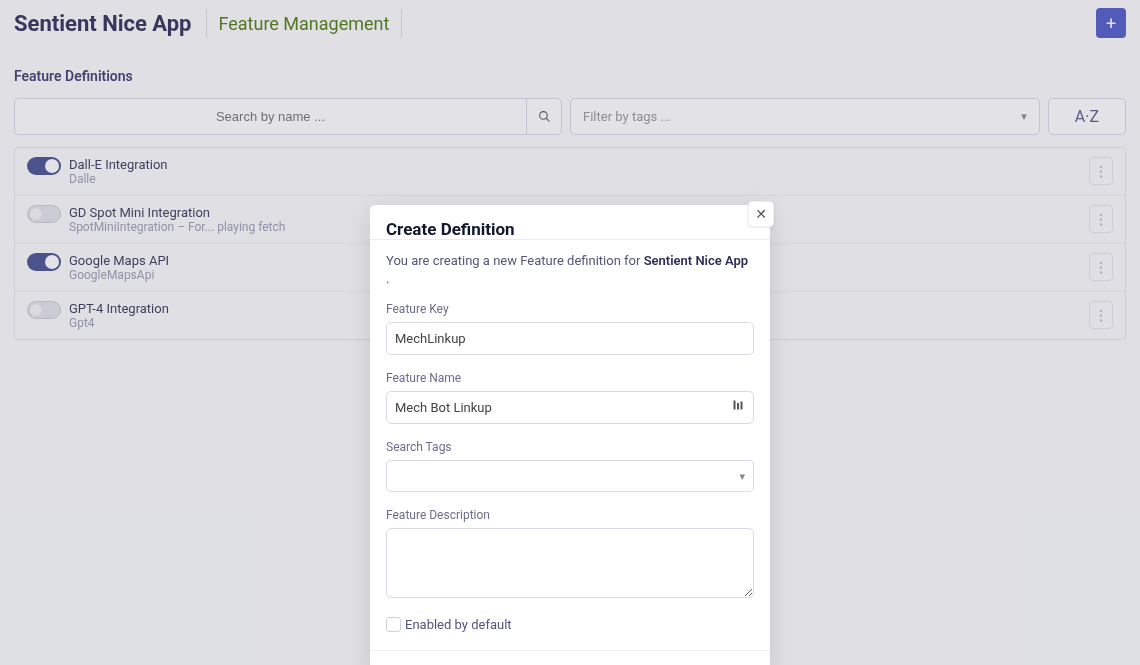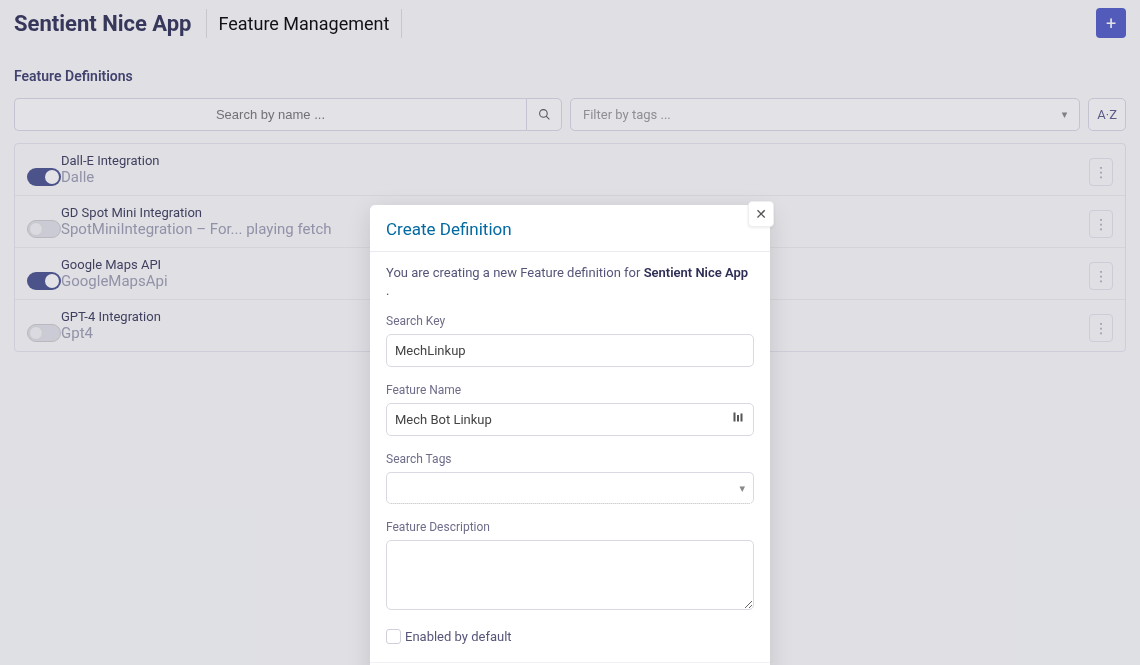--- a/index.html
+++ b/index.html
@@ -21,21 +21,21 @@
   .app-name {
     font-size: 22px;
     font-weight: 700;
     color: #2e2e56;
   }
   .page-crumb {
     border-left: 1px solid #ddd;
     border-right: 1px solid #ddd;
     padding: 4px 12px;
     font-size: 18px;
-    color: #000000;
+    color: #4d7c0f;
     font-weight: 400;
   }
   .header-spacer { flex: 1; }
   .add-btn {
     width: 30px; height: 30px;
     background: #4f58c8;
     color: #fff;
     border-radius: 4px;
     display: flex;
     align-items: center;
@@ -92,36 +92,36 @@
     color: #999;
     background: #fff;
     display: flex;
     align-items: center;
     justify-content: space-between;
     cursor: pointer;
   }
   .sort-btn {
     border: 1px solid #d8d8e4;
     border-radius: 5px;
-    padding: 8px 8px;
-    font-size: 13px;
+    padding: 8px 26px;
+    font-size: 16px;
     color: #5a5a8a;
     background: #fff;
     cursor: pointer;
   }
   .feature-list {
     border: 1px solid #e6e6ef;
     border-radius: 4px;
   }
   .feature-row {
     display: flex;
-    align-items: flex-end;
+    align-items: flex-start;
     padding: 9px 12px;
     border-bottom: 1px solid #eee;
-    gap: 0;
+    gap: 8px;
   }
   .feature-row:last-child { border-bottom: none; }
   .toggle {
     width: 34px; height: 18px;
     border-radius: 10px;
     position: relative;
     flex-shrink: 0;
     cursor: pointer;
   }
   .toggle.on { background: #474f8e; }
@@ -130,21 +130,21 @@
     width: 14px; height: 14px;
     background: #fff;
     border-radius: 50%;
     position: absolute;
     top: 2px;
   }
   .toggle.on .knob { right: 2px; }
   .toggle.off .knob { left: 1px; top: 1px; background: #f4f4f7; border: 1px solid #ddd; }
   .feature-info { display: flex; flex-direction: column; flex: 1; }
   .feature-name { font-size: 13px; color: #38385a; }
-  .feature-sub { font-size: 15px; color: #9c9cb2; }
+  .feature-sub { font-size: 12px; color: #9c9cb2; }
   .row-menu {
     width: 24px; height: 28px;
     border: 1px solid #e4e4ee;
     border-radius: 4px;
     display: flex;
     align-items: center;
     justify-content: center;
     color: #9c9cb2;
     cursor: pointer;
     font-size: 14px;
@@ -177,24 +177,24 @@
     display: flex;
     align-items: center;
     justify-content: center;
     cursor: pointer;
     color: #555;
     font-size: 14px;
     box-shadow: 0 1px 3px rgba(0,0,0,0.08);
   }
   .modal-title {
     font-size: 17px;
-    font-weight: 400;
-    padding: 14px 16px 12px 16px;
+    font-weight: 700;
+    padding: 14px 16px 0 16px;
     border-bottom: 1px solid #eceaf1;
-    color: #0369a1;
+    color: #0f172a;
   }
   .modal-body {
     padding: 12px 16px 4px 16px;
     font-size: 13px;
     color: #55557a;
   }
   .modal-intro { margin-bottom: 14px; line-height: 1.4; }
   .modal-intro strong { font-weight: 600; color: #2e2e56; }
   .field-label {
     font-size: 12px;
@@ -342,21 +342,21 @@
   <div class="modal">
     <div class="modal-close">
       <span>✕</span>
     </div>
     <div class="modal-title">Create Definition</div>
     <div class="modal-body">
       <div class="modal-intro">
         <span>You are creating a new Feature definition for </span><strong>Sentient Nice App</strong><br><span>.</span>
       </div>
 
-      <label class="field-label">Search Key</label>
+      <label class="field-label">Feature Key</label>
       <input class="field-input" value="MechLinkup" style="">
 
       <label class="field-label">Feature Name</label>
       <div class="field-wrap">
         <input class="field-input" value="Mech Bot Linkup" style="">
         <span class="input-icon">
           <svg width="12" height="12" viewBox="0 0 24 24" fill="currentColor">
               <rect x="3" y="3" width="4" height="18"></rect>
               <rect x="10" y="8" width="4" height="13"></rect>
               <rect x="17" y="5" width="4" height="16"></rect>

